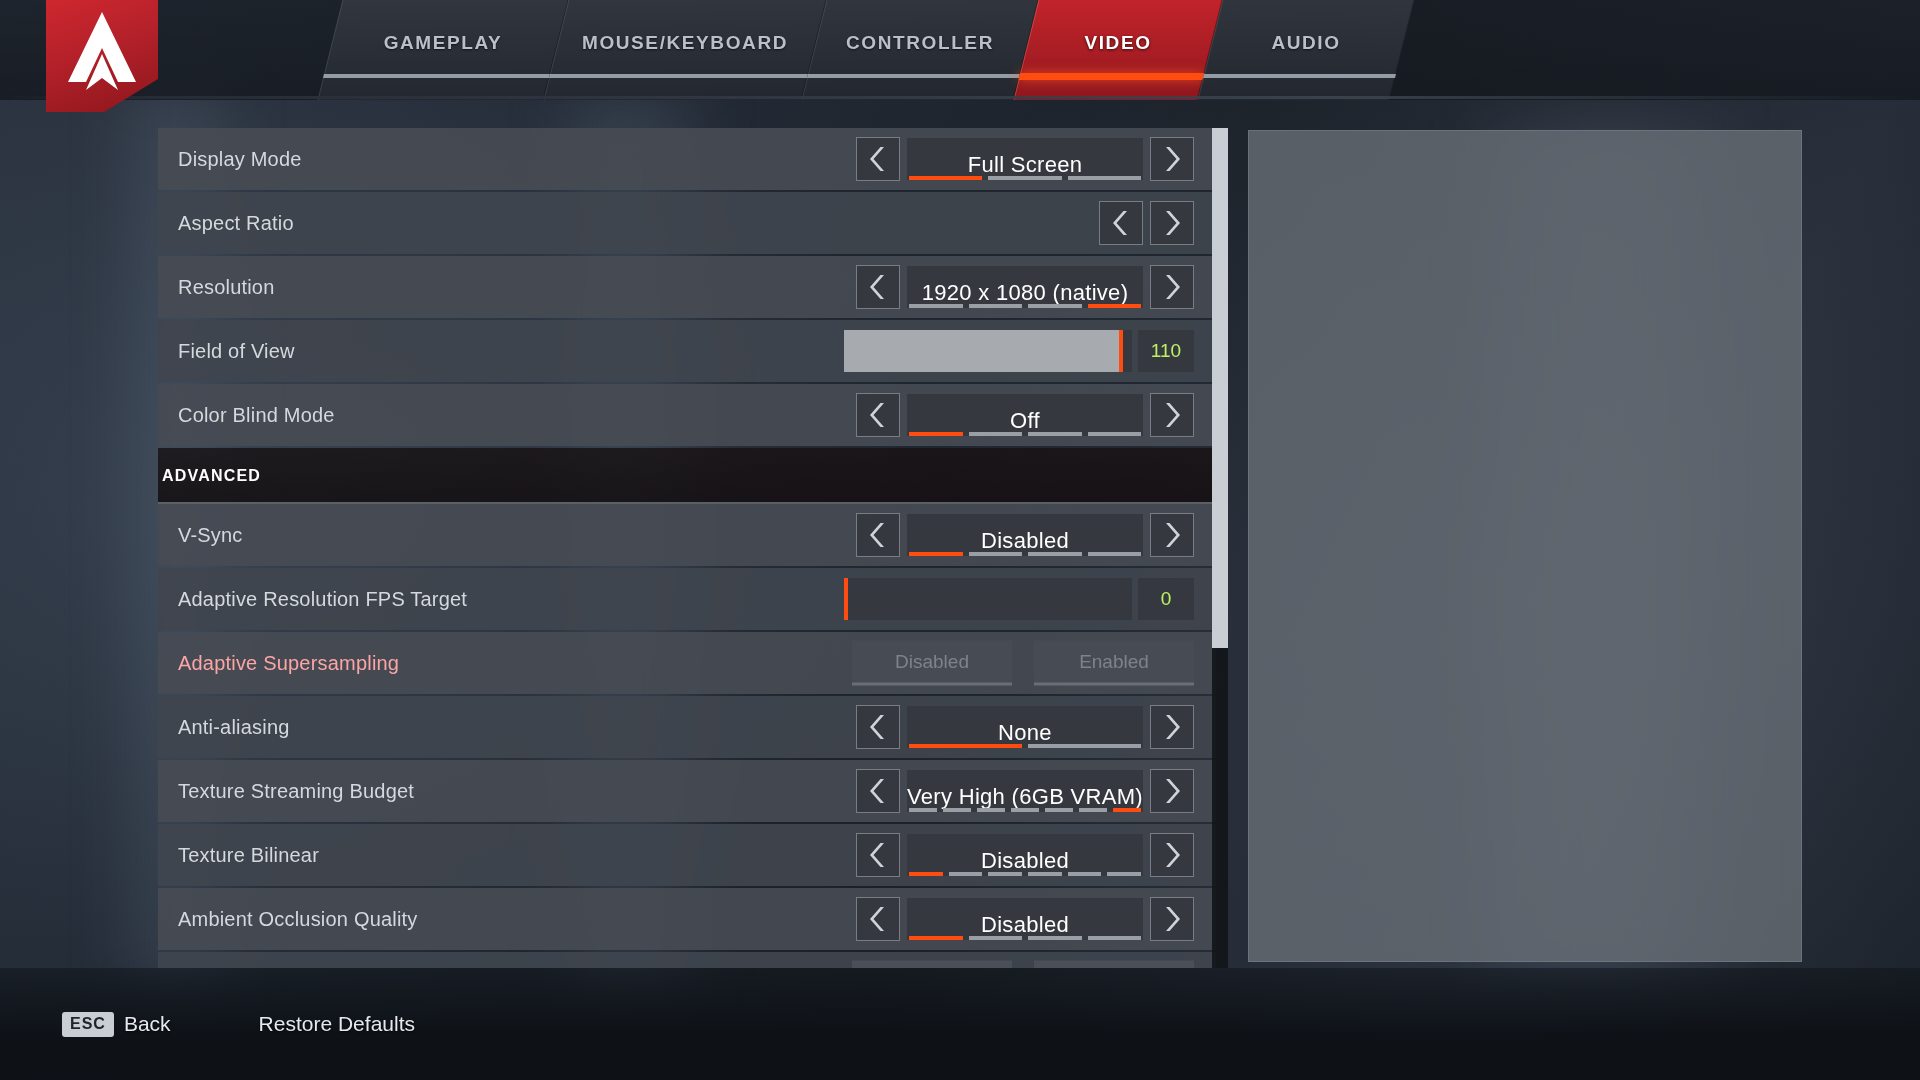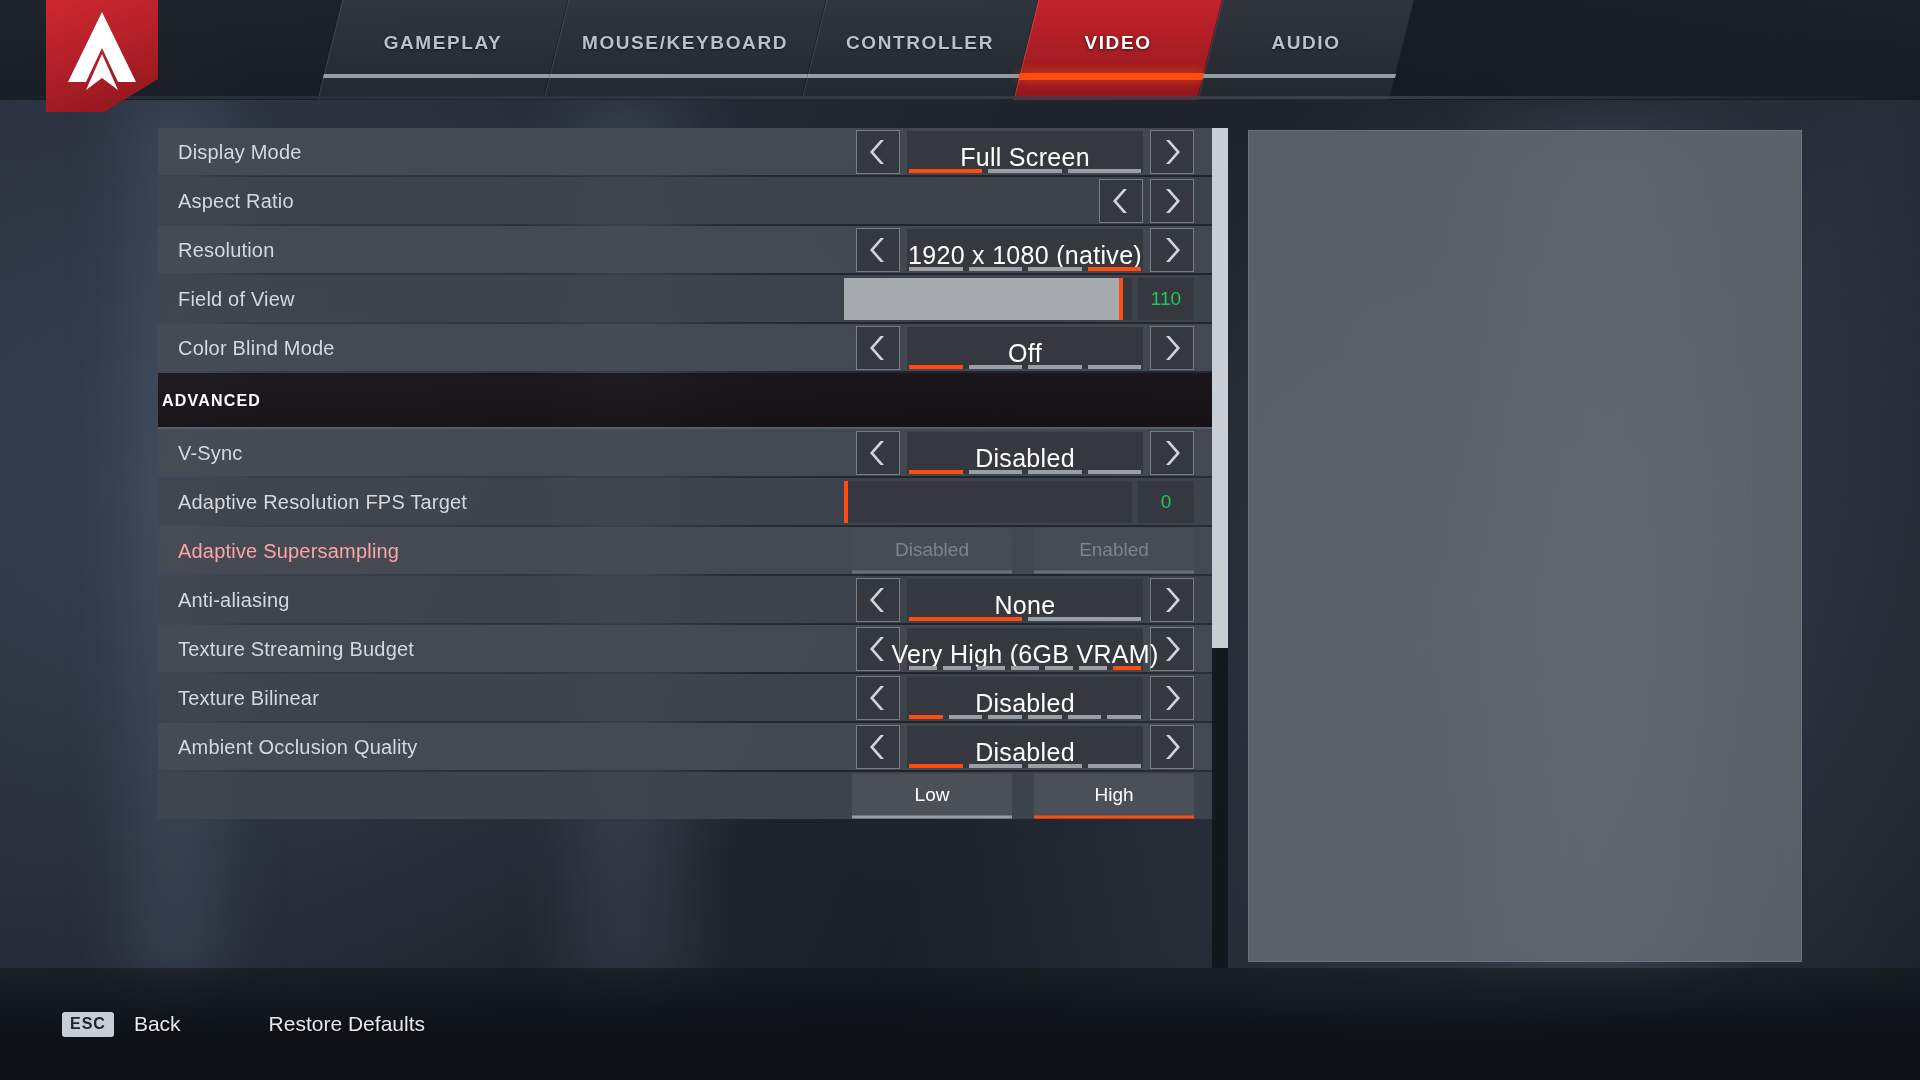--- a/index.html
+++ b/index.html
@@ -99,21 +99,21 @@
   
   #list-panel {
     position:absolute;
     left: 158px; top: 128px; width: 1058px; height: 840px;
     overflow: hidden;
   }
   #list-inner { position:absolute; left:0; top:0; width: 1058px; }
 
   .row {
     position: relative;
-    height: 47px;
+    height: 62px;
     margin-bottom: 2px;
     background: rgba(70,75,84,0.92);
     display: flex; align-items: center;
   }
   .row.alt { background: rgba(64,69,78,0.92); }
   .row.disabled .row-label { color: #fca5a5; }
 
   .row-label {
     position:absolute; left: 20px; top: 50%;
     transform: translateY(-50%);
@@ -155,21 +155,21 @@
   }
   .arrow-btn svg { display:block; }
 
   .valuebox {
     position: relative;
     width: 236px; height: 42px;
     background: #35393f;
     display:flex; align-items:center; justify-content:center;
   }
   .valuebox .vtext {
-    font-size: 25px; color:#ffffff;
+    font-size: 22px; color:#ffffff;
     font-stretch: condensed; letter-spacing: 0.3px;
     white-space: nowrap;
     padding-bottom: 4px;
     margin-top: 16px;
   }
   .segs {
     position:absolute; left: 0; right: 0; bottom: 0;
     display: flex; gap: 6px;
     padding: 0 2px;
   }
@@ -196,21 +196,21 @@
     background: #a7abb0;
   }
   .slider-handle {
     position:absolute; top:0; bottom:0; width: 4px;
     background: #ff4d12;
   }
   .slider-readout {
     width: 56px; height: 42px;
     background: #35393f;
     display:flex; align-items:center; justify-content:center;
-    font-size: 19px; color:#22c55e; font-stretch: condensed;
+    font-size: 19px; color:#bef264; font-stretch: condensed;
   }
 
   
   .toggle-wrap {
     position:absolute; right: 22px; top:50%; transform: translateY(-50%);
     display:flex; align-items:center; gap: 22px;
   }
   .toggle-btn {
     width: 160px; height: 42px;
     background: #4b5058;
@@ -241,21 +241,21 @@
     border: 1px solid rgba(140,148,158,0.35);
   }
 
   
   #footer {
     position:absolute; left:0; bottom:0; width:1920px; height: 112px;
     background: linear-gradient(180deg, rgba(16,20,26,0.55) 0%, rgba(13,17,22,0.95) 60%);
     display:flex; align-items:center;
   }
   #footer .fitem {
-    display:flex; align-items:center; gap: 20px;
+    display:flex; align-items:center; gap: 10px;
     color:#e6e9ed; font-size: 21px; font-stretch: condensed;
     text-shadow: 0 1px 2px rgba(0,0,0,0.8);
   }
   .key-badge {
     background: #c9ced4;
     color: #20242b;
     font-size: 16px; font-weight: 700;
     letter-spacing: 1px;
     padding: 3px 8px 4px 8px;
     border-radius: 3px;

